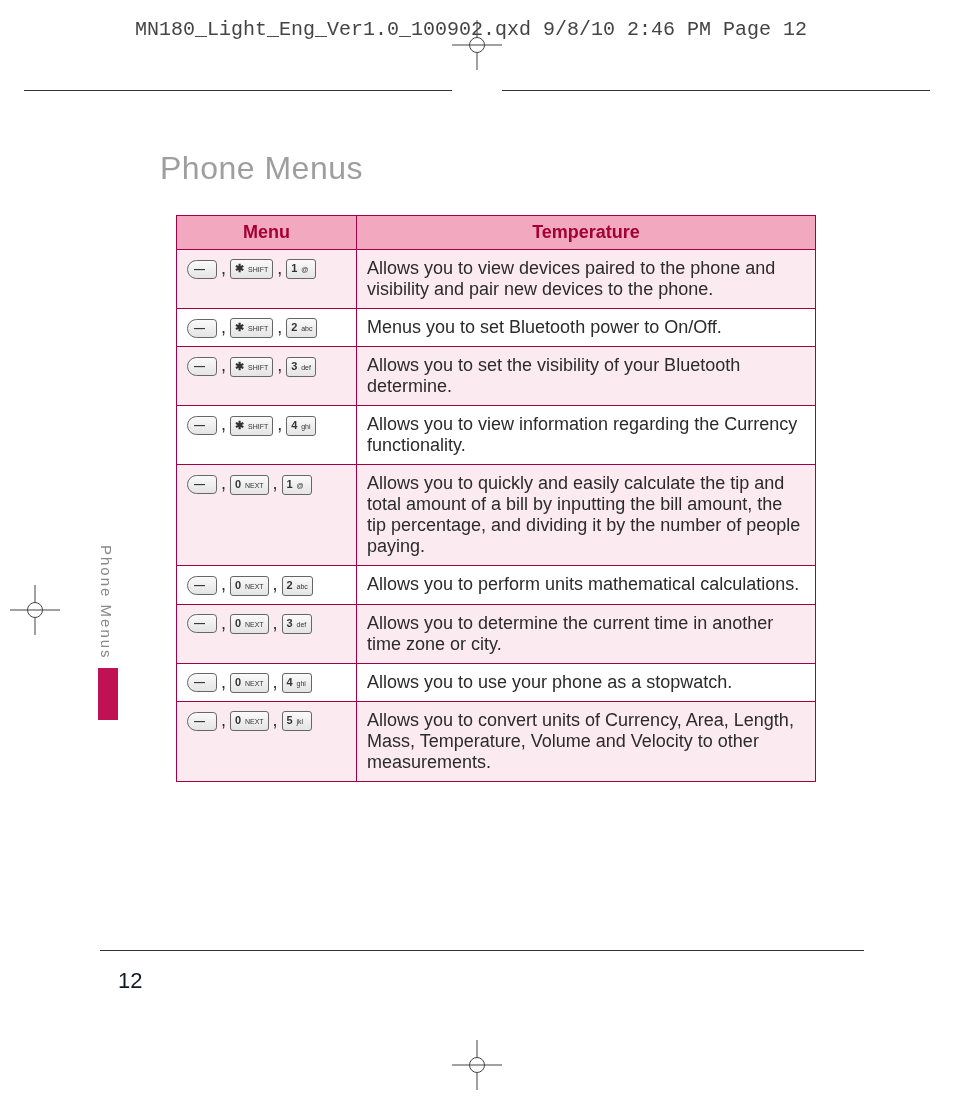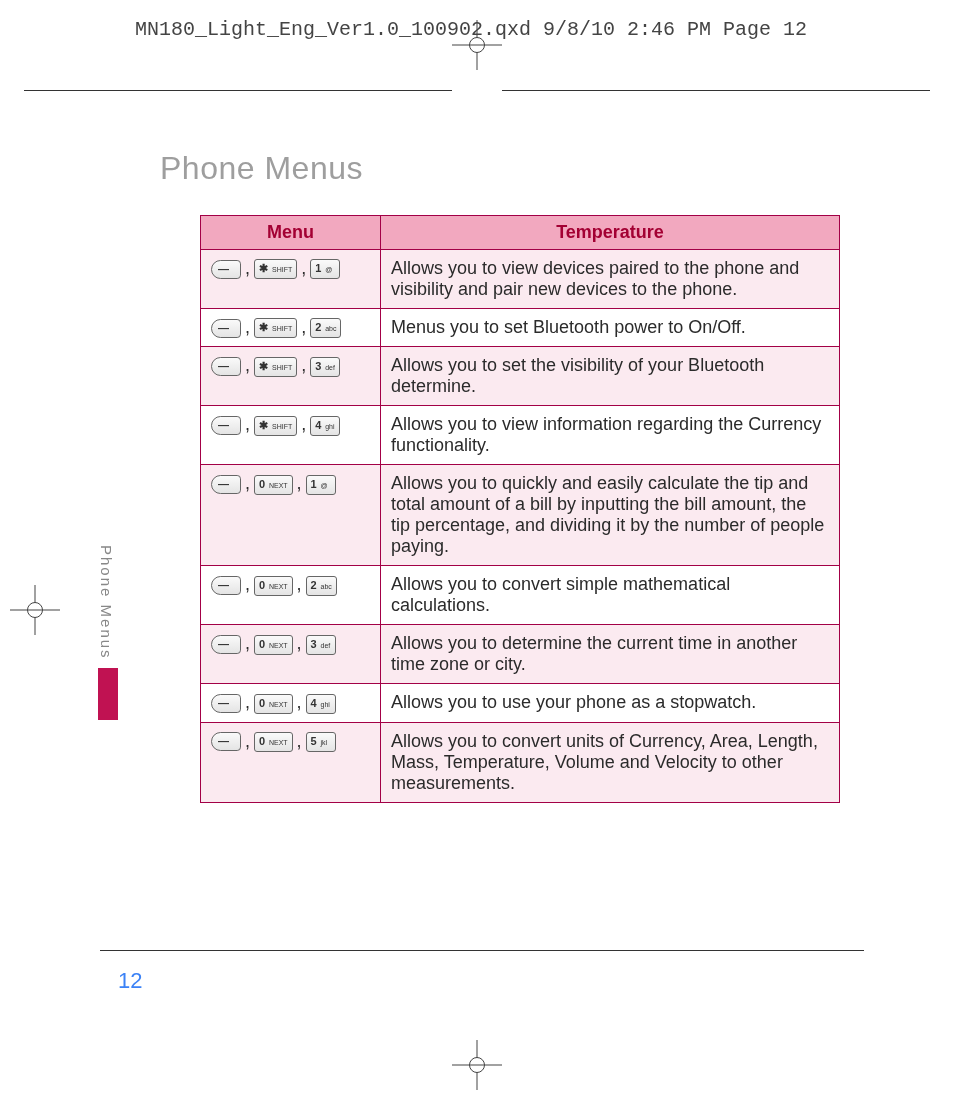--- a/index.html
+++ b/index.html
@@ -56,21 +56,21 @@
     font-size: 32px;
     color: #9e9e9e;
     font-weight: 400;
     letter-spacing: 0.5px;
     margin-bottom: 28px;
     margin-top: 10px;
   }
   table.menu {
     border-collapse: collapse;
     width: 640px;
-    margin-left: 40px;
+    margin-left: 16px;
     font-size: 18px;
   }
   table.menu th {
     background: #f2a8bf;
     color: #a30033;
     font-weight: 600;
     font-size: 18px;
     border: 1px solid #a30046;
     padding: 6px 8px;
     text-align: center;
@@ -127,21 +127,21 @@
   }
   .sidetab .bar {
     width: 20px; height: 52px; background: #c01252; margin-top: 8px;
   }
 
   .pagerule-bot {
     position:absolute; top: 950px; left: 100px; right: 90px; border-top:1px solid #333;
   }
   .pagenum {
     position:absolute; top: 968px; left: 118px;
-    font-size: 22px; color: #3b82f6; text-align: right;
+    font-size: 22px; color: #0f172a; text-align: right;
   }
 </style>
 </head>
 <body>
 
 <div class="topbar">MN180_Light_Eng_Ver1.0_100902.qxd  9/8/10  2:46 PM  Page 12</div>
 
 <div class="crosshair crop-top">
     <div class="circ"></div>
   </div>
@@ -186,21 +186,21 @@
         <tr>
           <td class="keys"><span class="key soft"><span class="big">—</span></span><span class="comma">,</span><span class="key"><span class="big">✱</span> <span style="font-size:7px;">SHIFT</span></span><span class="comma">,</span><span class="key"><span class="big">4</span> <span style="font-size:7px;">ghi</span></span></td>
           <td>Allows you to view information regarding the Currency functionality.</td>
         </tr>
         <tr>
           <td class="keys"><span class="key soft"><span class="big">—</span></span><span class="comma">,</span><span class="key"><span class="big">0</span> <span style="font-size:7px;">NEXT</span></span><span class="comma">,</span><span class="key"><span class="big">1</span> <span style="font-size:7px;">@</span></span></td>
           <td>Allows you to quickly and easily calculate the tip and total amount of a bill by inputting the bill amount, the tip percentage, and dividing it by the number of people paying.</td>
         </tr>
         <tr>
           <td class="keys"><span class="key soft"><span class="big">—</span></span><span class="comma">,</span><span class="key"><span class="big">0</span> <span style="font-size:7px;">NEXT</span></span><span class="comma">,</span><span class="key"><span class="big">2</span> <span style="font-size:7px;">abc</span></span></td>
-          <td>Allows you to convert simple mathematical calculations.</td>
+          <td>Allows you to perform units mathematical calculations.</td>
         </tr>
         <tr>
           <td class="keys"><span class="key soft"><span class="big">—</span></span><span class="comma">,</span><span class="key"><span class="big">0</span> <span style="font-size:7px;">NEXT</span></span><span class="comma">,</span><span class="key"><span class="big">3</span> <span style="font-size:7px;">def</span></span></td>
           <td>Allows you to determine the current time in another time zone or city.</td>
         </tr>
         <tr>
           <td class="keys"><span class="key soft"><span class="big">—</span></span><span class="comma">,</span><span class="key"><span class="big">0</span> <span style="font-size:7px;">NEXT</span></span><span class="comma">,</span><span class="key"><span class="big">4</span> <span style="font-size:7px;">ghi</span></span></td>
           <td>Allows you to use your phone as a stopwatch.</td>
         </tr>
         <tr>

